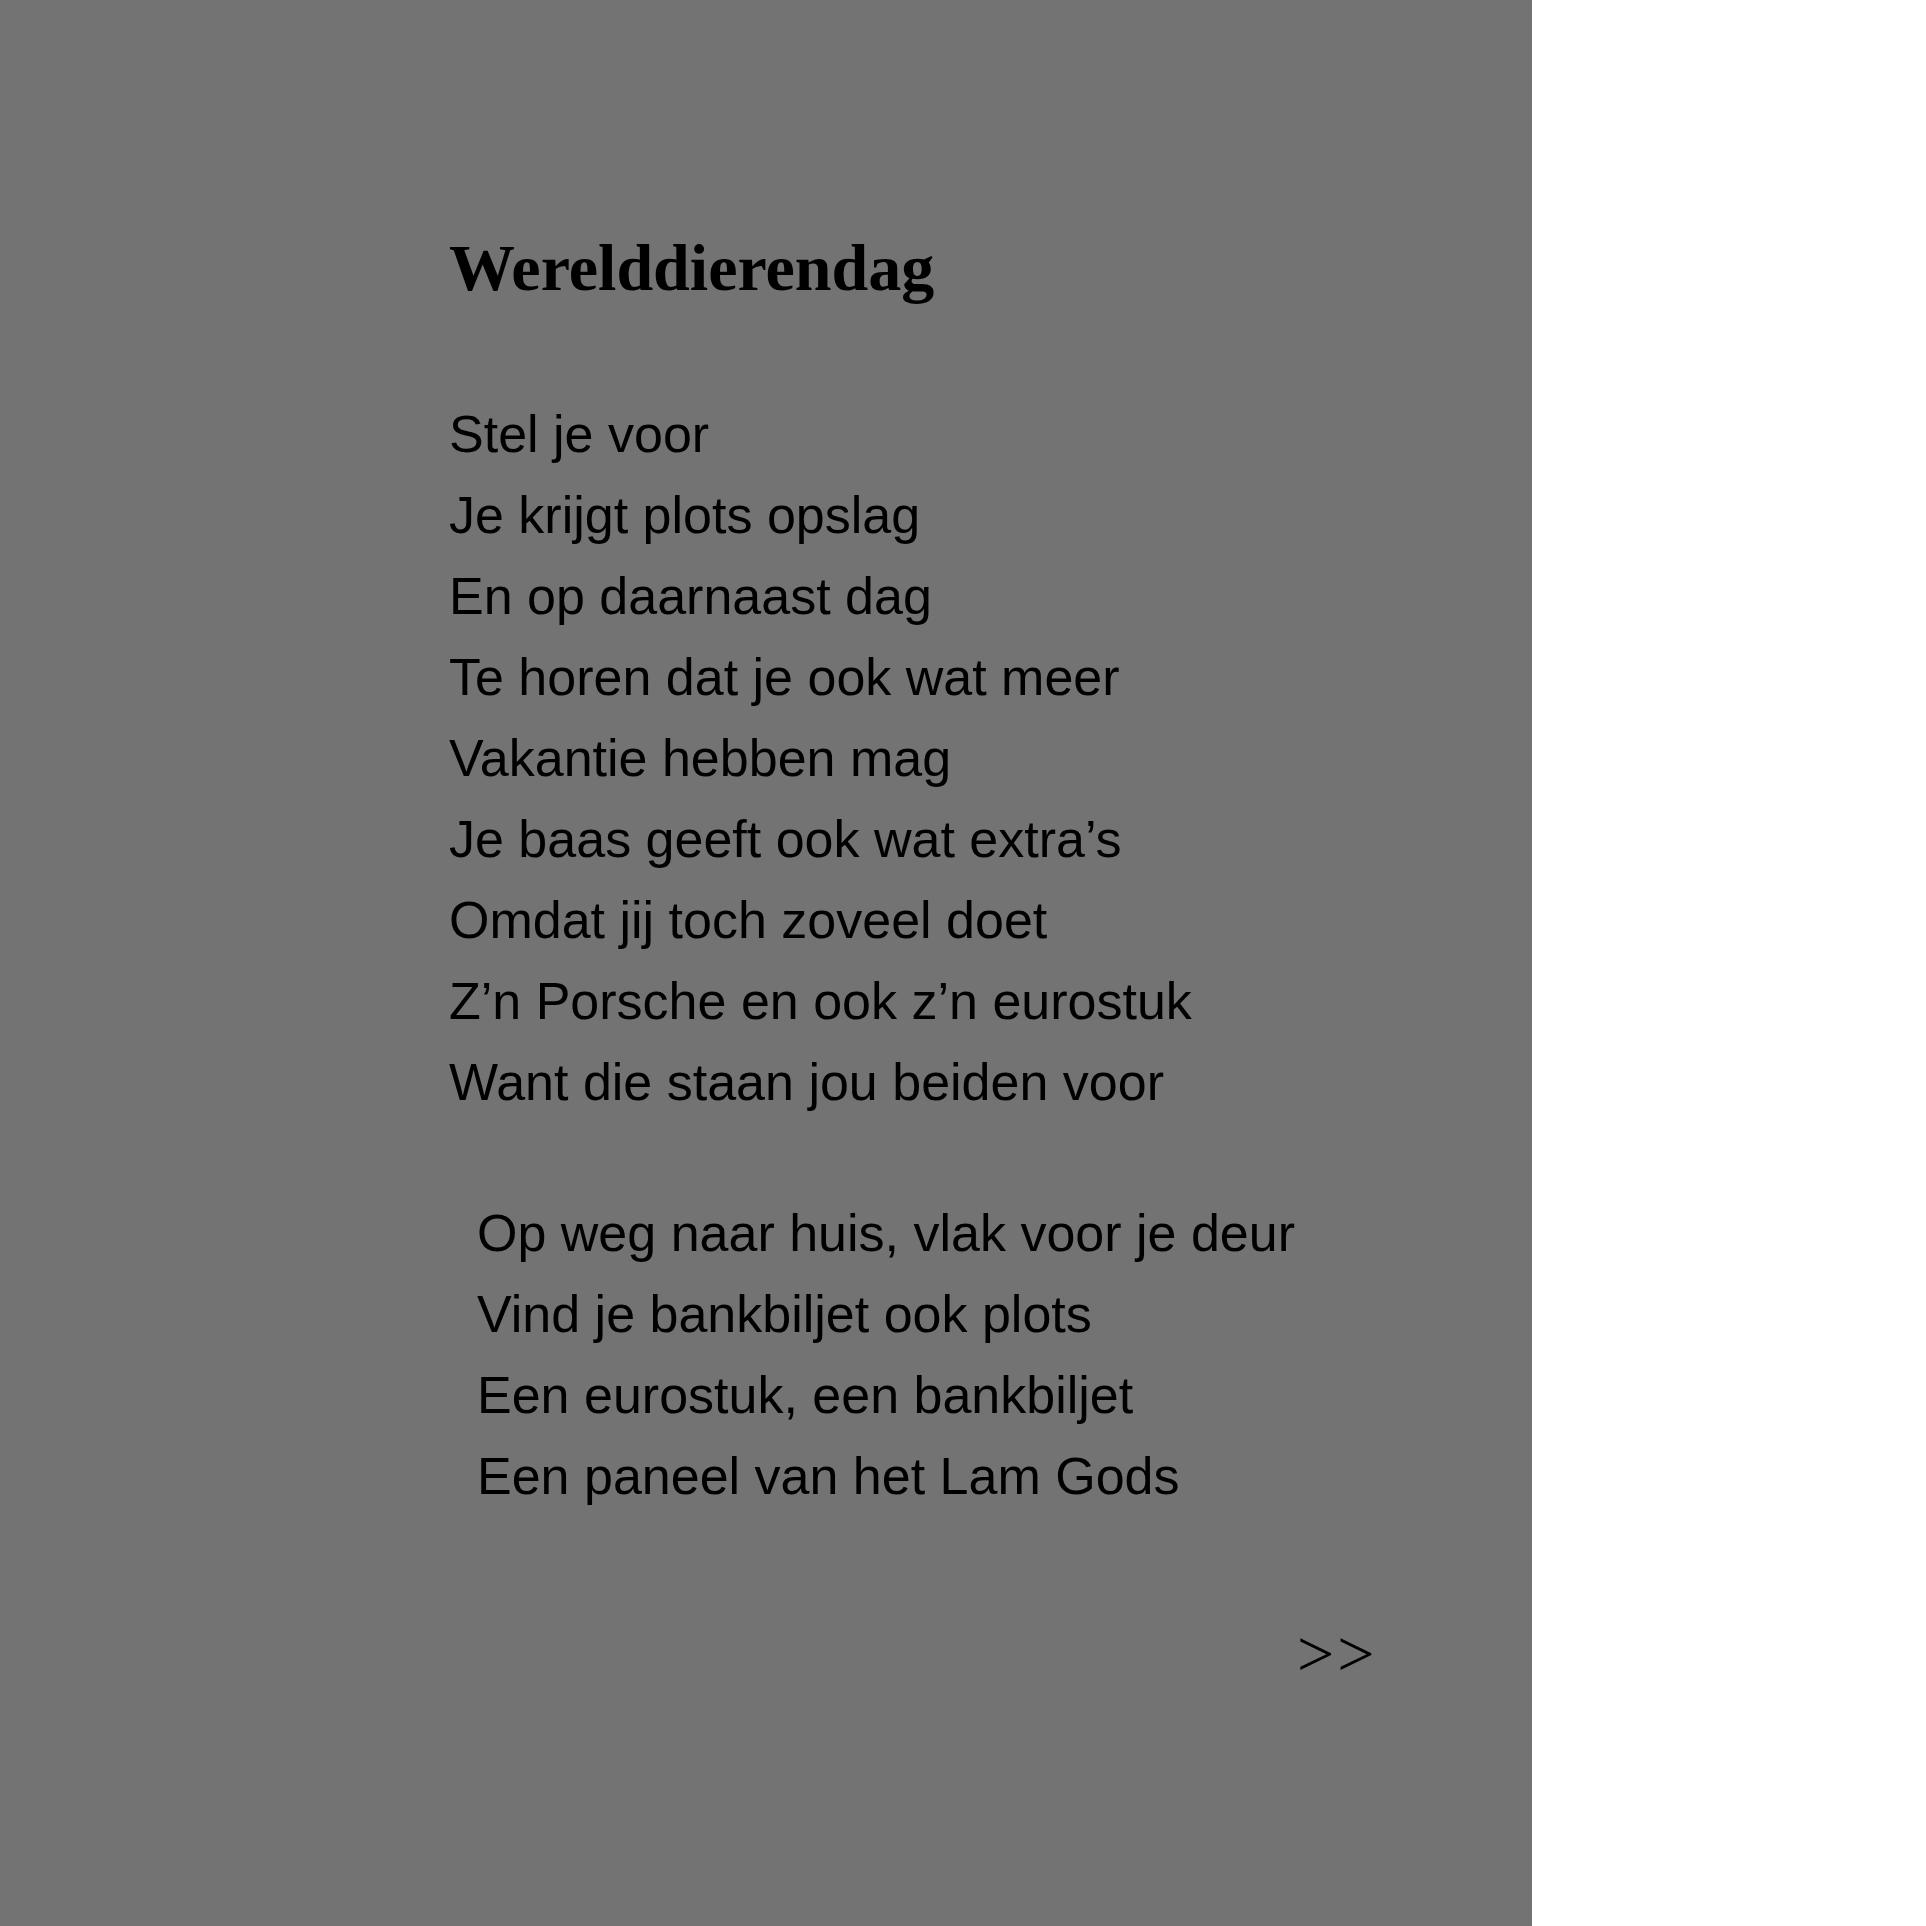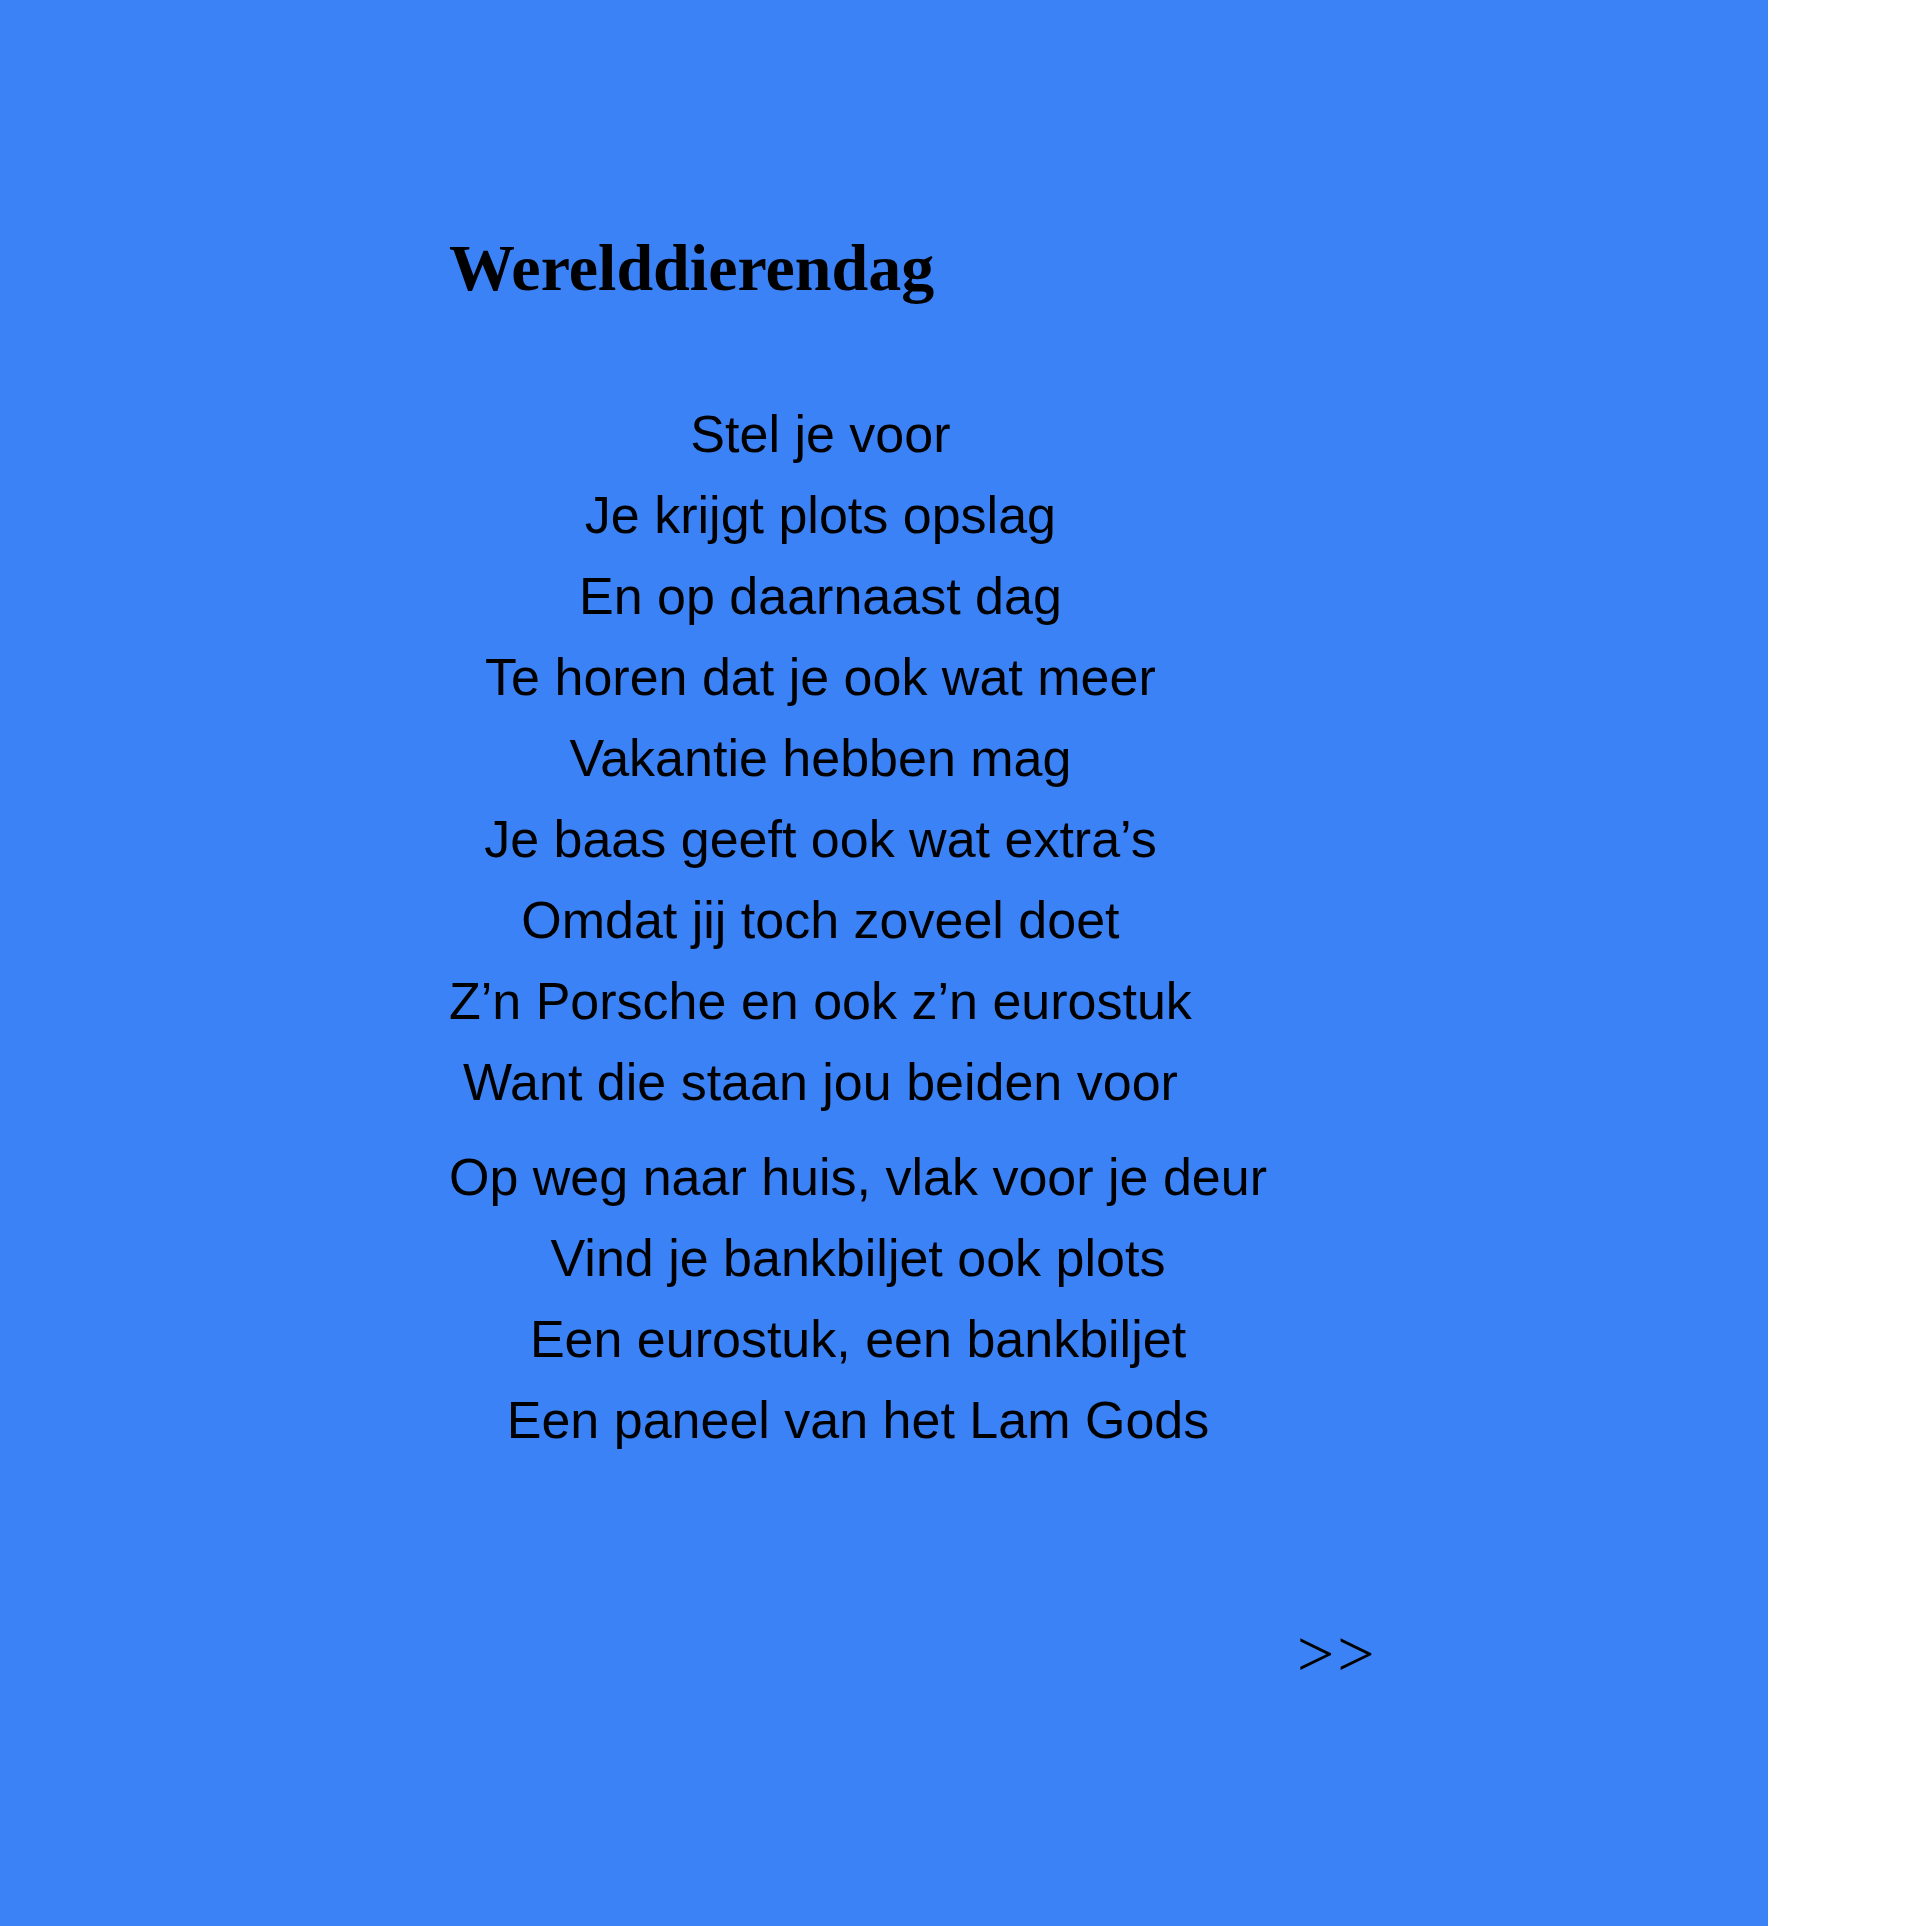--- a/index.html
+++ b/index.html
@@ -1,29 +1,29 @@
 <!DOCTYPE html>
 <html style="font-size:12.3px"><head>
 <meta charset="utf-8">
 <style>
   html, body { margin: 0; padding: 0; background: #ffffff; }
   body { width: 1926px; height: 1926px; position: relative; overflow: hidden; }
-  .page { position: absolute; left: 0; top: 0; width: 1768px; height: 1926px; background: #3b82f6; text-align: center; }
+  .page { position: absolute; left: 0; top: 0; width: 1532px; height: 1926px; background: #737373; }
   .title {
     position: absolute; left: 449px; top: 227px;
     font-family: "Liberation Serif", serif; font-weight: bold;
     font-size: 66px; line-height: 81px; color: #000; white-space: nowrap; margin: 0;
   }
   .stanza {
     position: absolute; left: 449px;
     font-family: Liberation Sans, sans-serif;
     font-size: 52px; line-height: 81px; color: #000; margin: 0;
   }
   .stanza-1 { top: 394px; }
-  .stanza-2 { top: 1137px; }
+  .stanza-2 { top: 1193px; margin-left: 28px; }
   .line { display: block; white-space: nowrap; height: 81px; }
   .next {
     position: absolute; left: 1297px; top: 1613px;
     font-family: "Liberation Serif", serif; font-size: 66px; line-height: 81px;
     color: #000; white-space: nowrap; letter-spacing: 3.1px; cursor: pointer;
   }
 </style>
 </head>
 <body>
 

